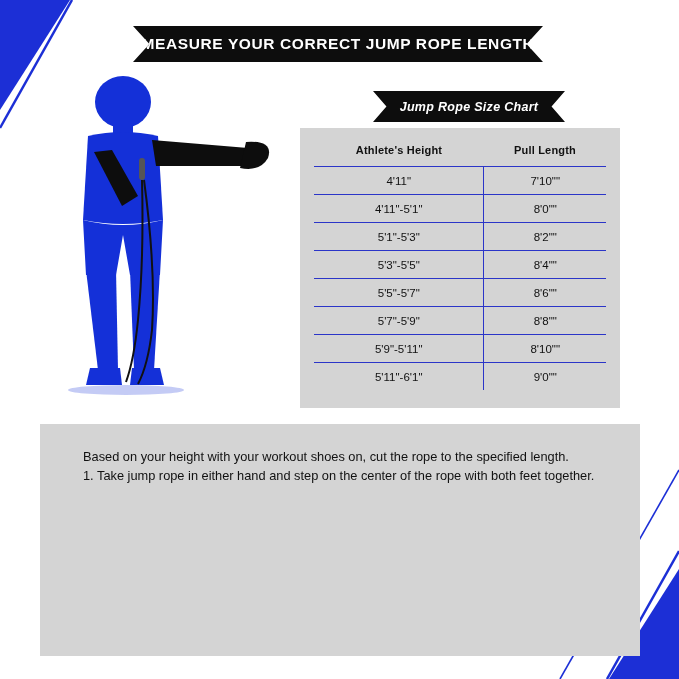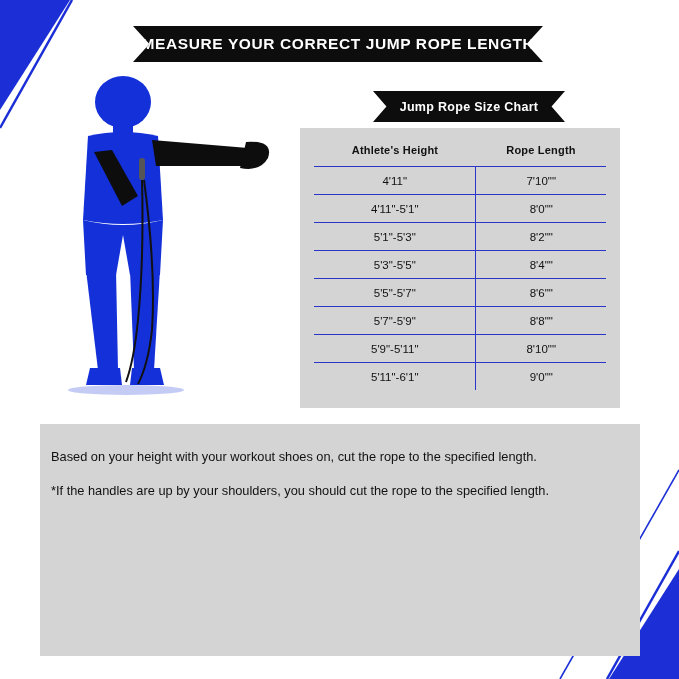--- a/index.html
+++ b/index.html
@@ -57,20 +57,21 @@
     position: absolute;
     left: 373px;
     top: 91px;
     width: 192px;
     height: 31px;
     background: #0d0d0d;
     clip-path: polygon(0 0, 100% 0, 93% 50%, 100% 100%, 0 100%, 7% 50%);
     display: flex;
     align-items: center;
     justify-content: center;
+    font-style: italic;
   }
   .sub-banner span {
     color: #ffffff;
     font-size: 12.5px;
     font-weight: bold;
     letter-spacing: 0.3px;
     white-space: nowrap;
   }
 
   
@@ -121,21 +122,21 @@
 
   
   .instructions {
     position: absolute;
     left: 40px;
     top: 424px;
     width: 600px;
     height: 232px;
     background: #d4d4d4;
     box-sizing: border-box;
-    padding: 24px 28px 12px 11px;
+    padding: 24px 28px 12px 43px;
   }
   .instructions p {
     margin: 0;
     color: #111111;
     font-size: 12.8px;
     line-height: 1.45;
   }
   .instructions p.gap {
     margin-top: 15px;
   }
@@ -202,21 +203,21 @@
       <path d="M82 110 Q84 190 78 250 Q74 290 66 312" stroke="#111111" stroke-width="2" fill="none"></path>
       <path d="M84 110 Q96 200 92 260 Q88 295 78 314" stroke="#111111" stroke-width="2" fill="none"></path>
     </svg>
   </div>
 
   <div class="size-table">
     <table>
       <thead>
         <tr>
           <th>Athlete's Height</th>
-          <th>Rope Length</th>
+          <th>Pull Length</th>
         </tr>
       </thead>
       <tbody>
         <tr>
           <td>4'11"</td>
           <td class="col-div">7'10""</td>
         </tr>
         <tr>
           <td>4'11"-5'1"</td>
           <td class="col-div">8'0""</td>
@@ -245,16 +246,16 @@
           <td>5'11"-6'1"</td>
           <td class="col-div">9'0""</td>
         </tr>
       </tbody>
     </table>
   </div>
 
   <div class="instr-accent"></div>
   <div class="instructions">
     <p>Based on your height with your workout shoes on, cut the rope to the specified length.</p>
-    <p class="gap">*If the handles are up by your shoulders, you should cut the rope to the specified length.</p>
+    <p>1. Take jump rope in either hand and step on the center of the rope with both feet together.</p>
   </div>
 
 </div>
 
 </body></html>

